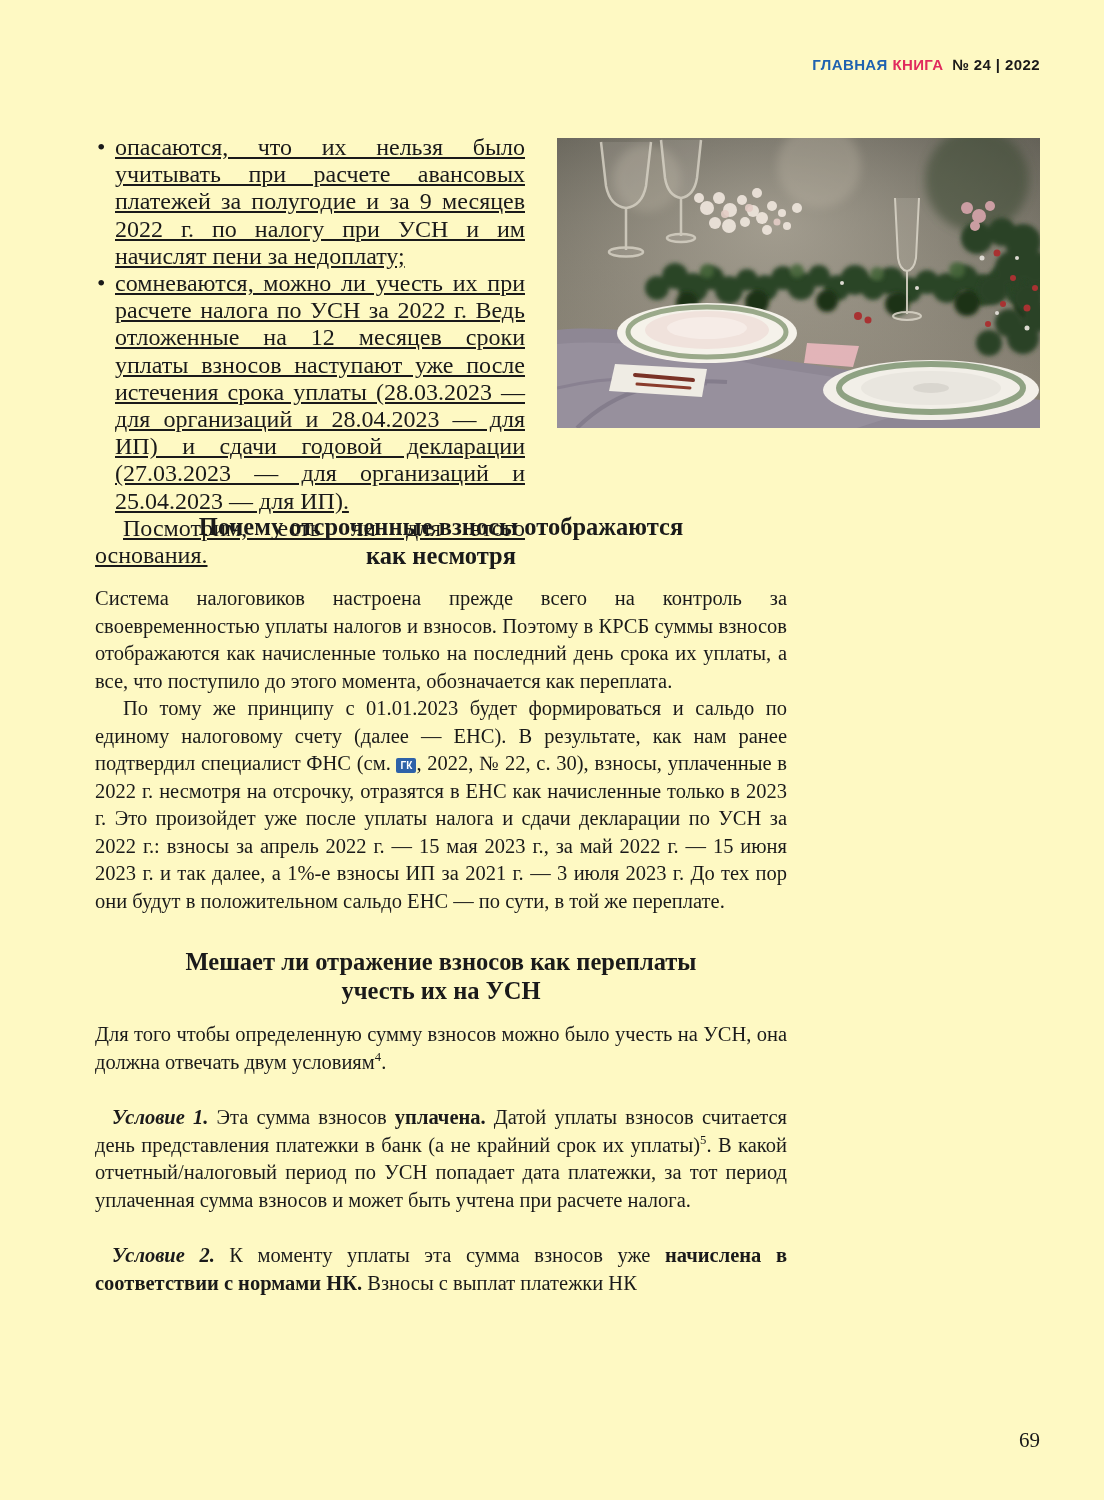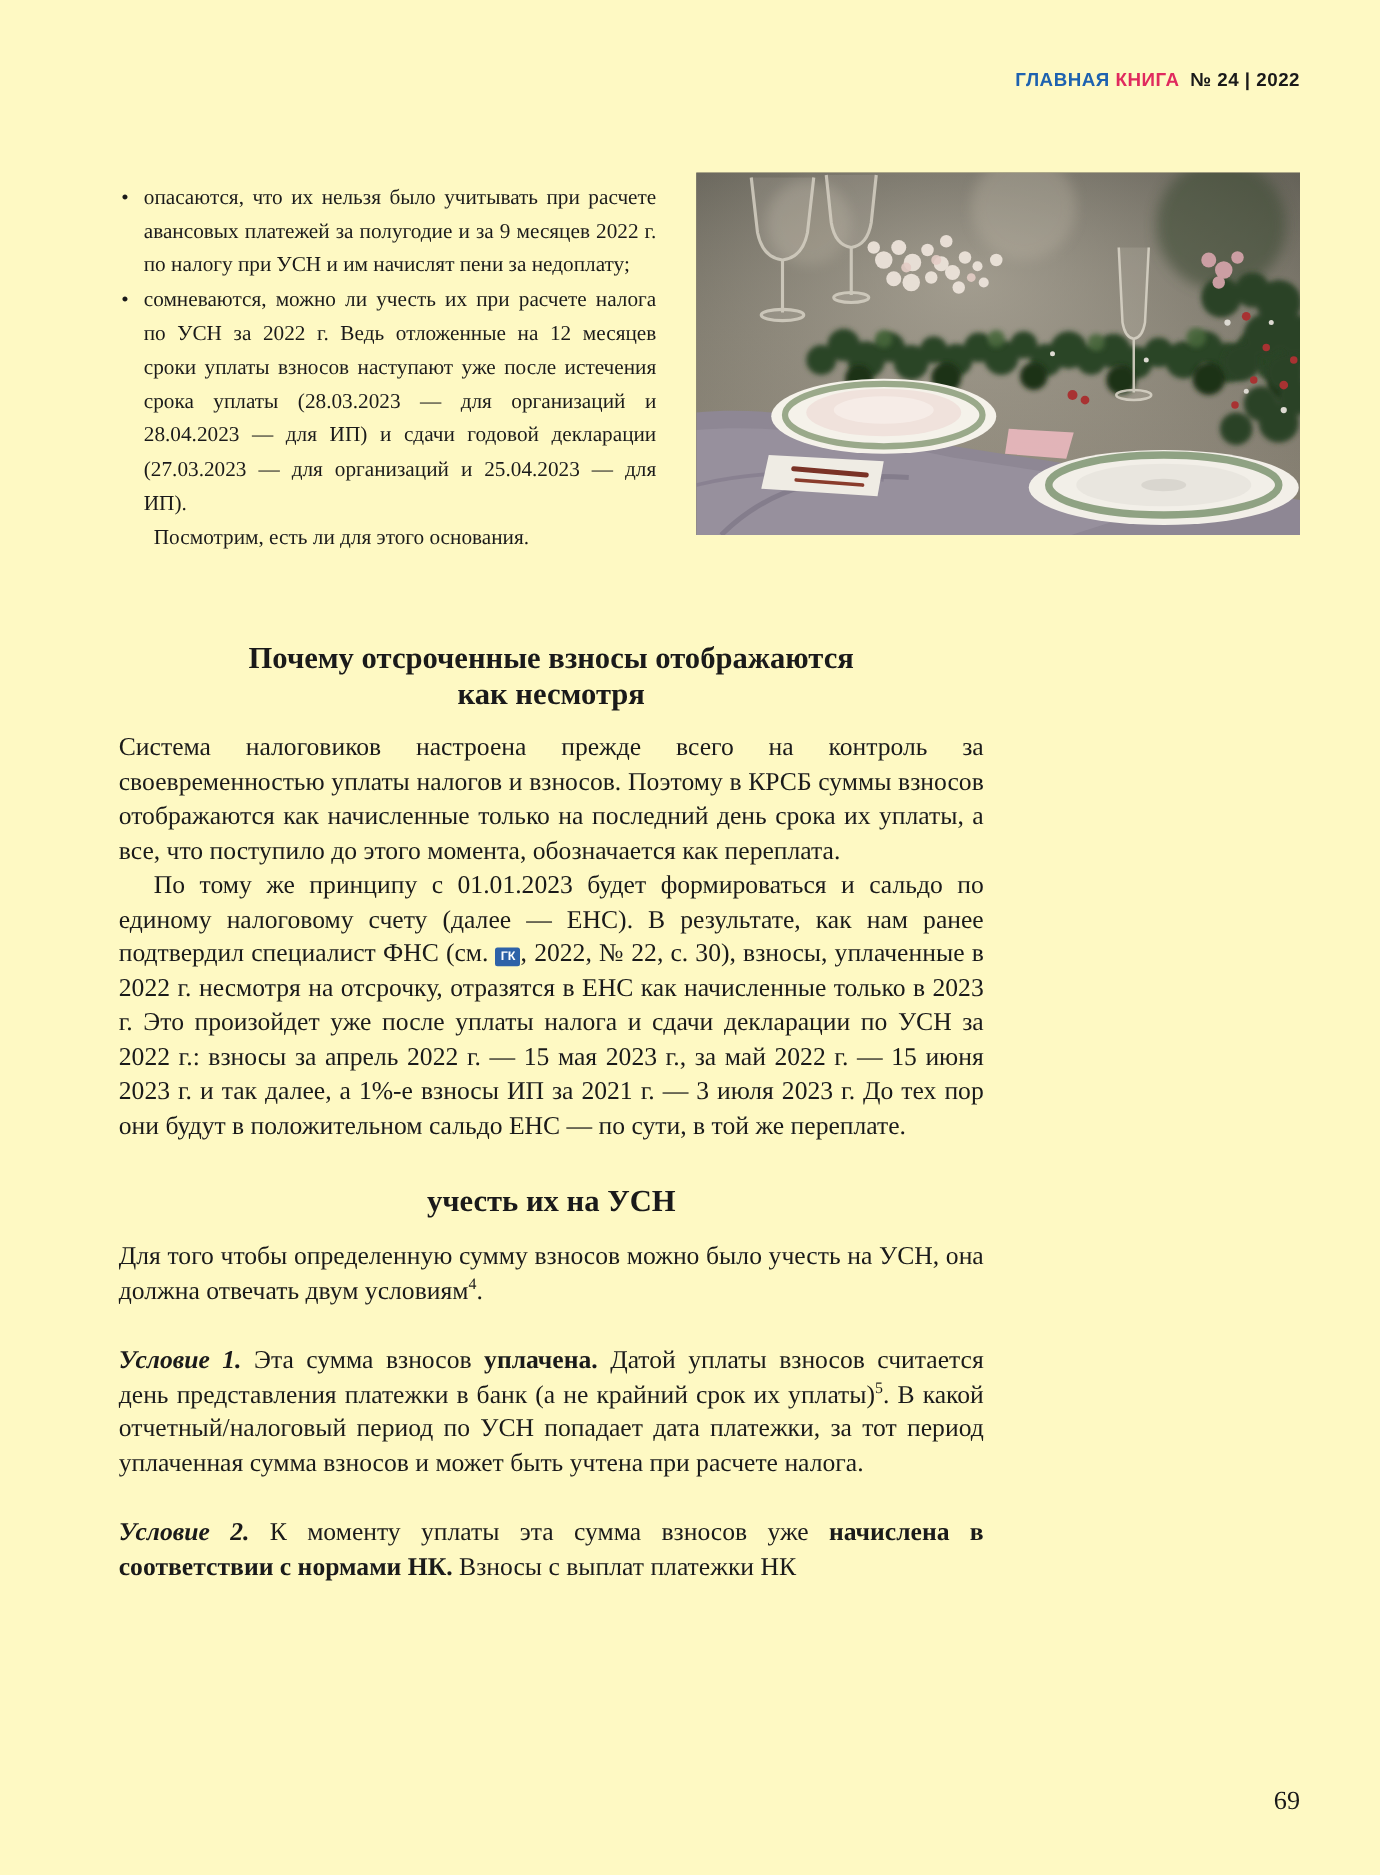--- a/index.html
+++ b/index.html
@@ -12,22 +12,22 @@
   .header{
     position:absolute;top:56px;right:64px;
     font-family:"Liberation Sans",sans-serif;font-weight:bold;
     font-size:15px;letter-spacing:.4px;white-space:nowrap;
   }
   .brand-blue{color:#1e62b0;}
   .brand-red{color:#e02a5e;}
   .issue{color:#1a1a1a;margin-left:4px;}
   
   .intro-col{
-    position:absolute;left:95px;top:144px;width:430px;
-    font-size:17px;line-height:27.2px;text-align:justify;
+    position:absolute;left:95px;top:134px;width:430px;
+    font-size:24px;line-height:27.2px;text-align:justify;text-decoration:underline;
   }
   .intro-col ul{list-style:none;margin:0;padding:0;}
   .intro-col li{position:relative;padding-left:20px;margin:0;}
   .intro-col li::before{content:"•";position:absolute;left:2px;top:0;}
   .intro-closing{margin-top:0;text-indent:28px;}
   
   .photo{
     position:absolute;left:557px;top:138px;width:483px;height:290px;
     overflow:hidden;background:#6e6a5e;
   }
@@ -44,21 +44,21 @@
   }
   .sec-heading{
     font-size:24.5px;line-height:29px;font-weight:bold;
     text-align:left;margin:0 0 15px 0;
   }
   .sec-heading .hl{display:block;text-align:center;}
   .main-col p{margin:0;}
   .p-indent{text-indent:28px;}
   .gap-top{margin-top:28px !important;}
   .heading2{margin-top:32px;margin-bottom:16px;}
-  .cond-label{font-style:italic;font-weight:bold;}
+  .cond-label{font-style:italic;font-weight:bold;margin-left:17px;}
   .b{font-weight:bold;}
   sup{font-size:0.62em;line-height:0;vertical-align:super;}
   .gk-badge{
     display:inline-block;width:20px;height:15px;border-radius:2px;
     background:#2e62a8;color:#fff;font-family:"Liberation Sans",sans-serif;
     font-size:10px;font-weight:bold;line-height:15px;text-align:center;
     vertical-align:1px;text-indent:0;
   }
   
   .footnotes{
@@ -265,20 +265,21 @@
     <h2 class="sec-heading">
       <span class="hl">Почему отсроченные взносы отображаются</span>
       <span class="hl">как несмотря</span>
     </h2>
 
     <p>Система налоговиков настроена прежде всего на контроль за своевременностью уплаты налогов и взносов. Поэтому в КРСБ суммы взносов отображаются как начисленные только на последний день срока их уплаты, а все, что поступило до этого момента, обозначается как переплата.</p>
 
     <p class="p-indent"><span>По тому же принципу с 01.01.2023 будет формироваться и сальдо по единому налоговому счету (далее — ЕНС). В результате, как нам ранее подтвердил специалист ФНС (см. </span><span class="gk-badge">ГК</span><span>, 2022, № 22, с. 30), взносы, уплаченные в 2022 г. несмотря на отсрочку, отразятся в ЕНС как начисленные только в 2023 г. Это произойдет уже после уплаты налога и сдачи декларации по УСН за 2022 г.: взносы за апрель 2022 г. — 15 мая 2023 г., за май 2022 г. — 15 июня 2023 г. и так далее, а 1%-е взносы ИП за 2021 г. — 3 июля 2023 г. До тех пор они будут в положительном сальдо ЕНС — по сути, в той же переплате.</span></p>
 
     <h2 class="sec-heading heading2">
+      <span class="hl">Мешает ли отражение взносов как переплаты</span>
       <span class="hl">учесть их на УСН</span>
     </h2>
 
     <p><span>Для того чтобы определенную сумму взносов можно было учесть на УСН, она должна отвечать двум условиям</span><sup>4</sup><span>.</span></p>
 
     <p class="gap-top"><span class="cond-label">Условие 1.</span><span>  Эта сумма взносов </span><span class="b">уплачена.</span><span> Датой уплаты взносов считается день представления платежки в банк (а не крайний срок их уплаты)</span><sup>5</sup><span>. В какой отчетный/налоговый период по УСН попадает дата платежки, за тот период уплаченная сумма взносов и может быть учтена при расчете налога.</span></p>
 
     <p class="gap-top"><span class="cond-label">Условие 2.</span><span>  К моменту уплаты эта сумма взносов уже </span><span class="b">начислена в соответствии с нормами НК.</span><span> Взносы с выплат платежки НК</span></p>
 
   </div>

